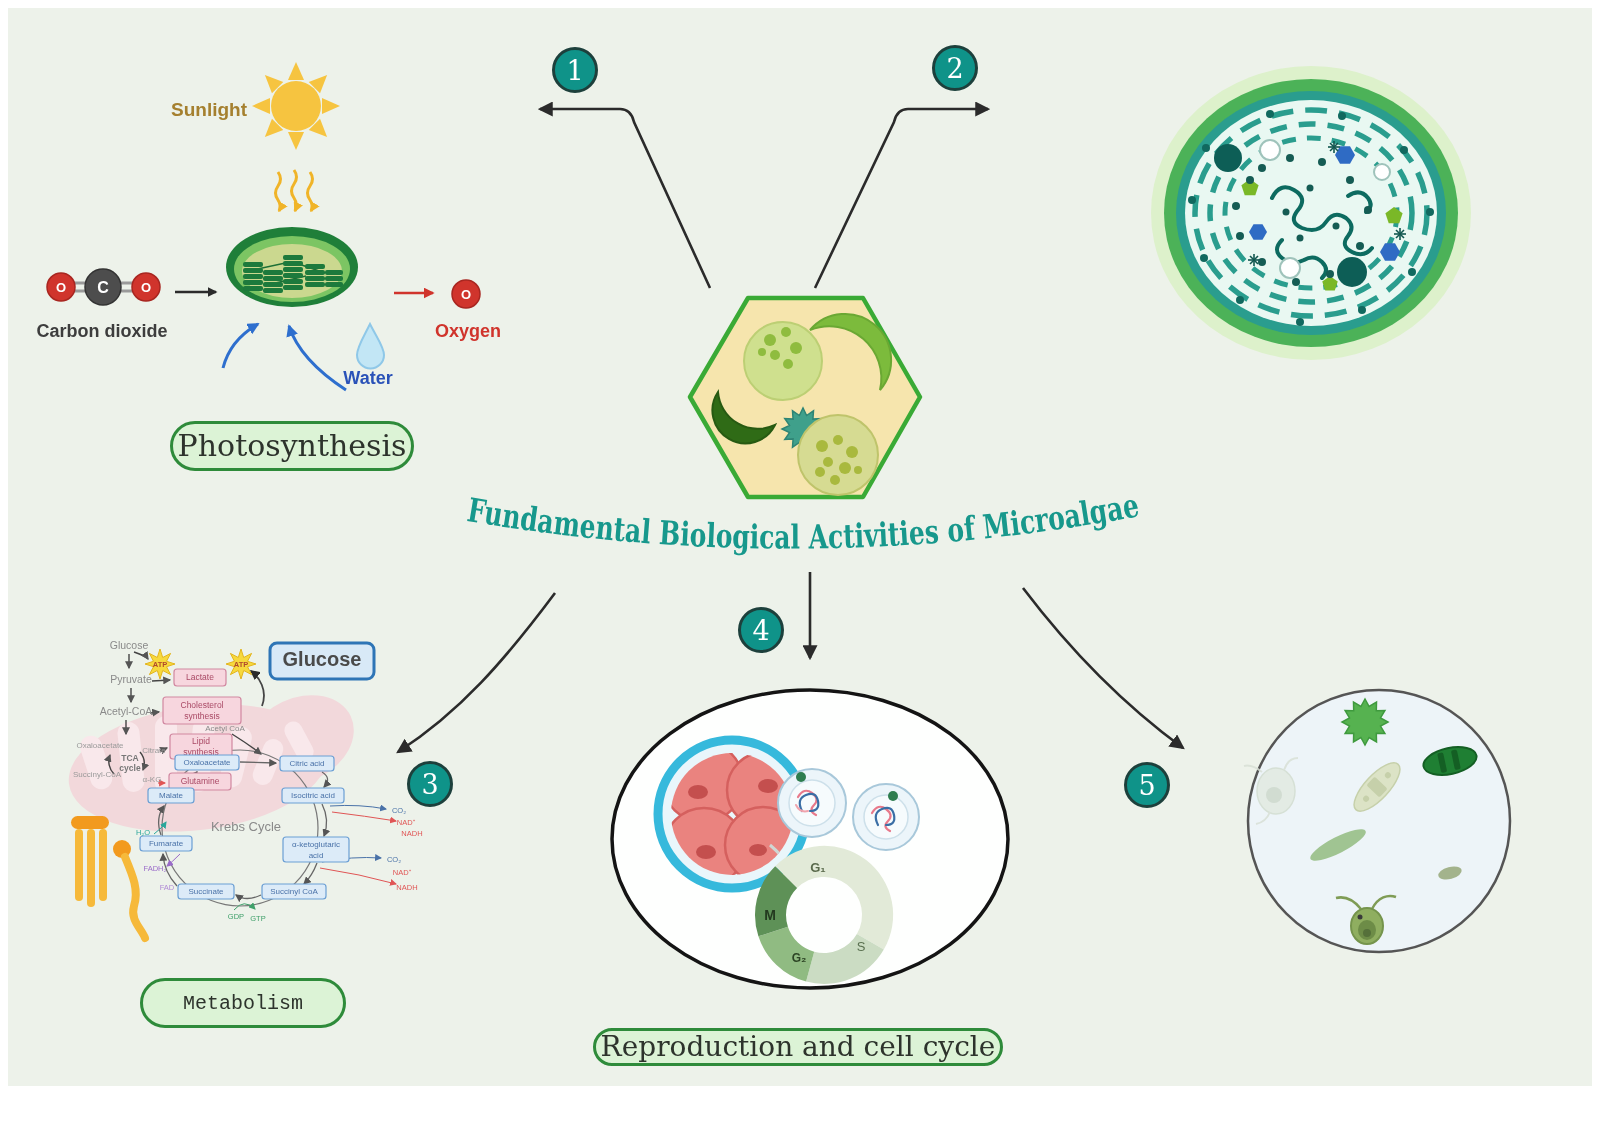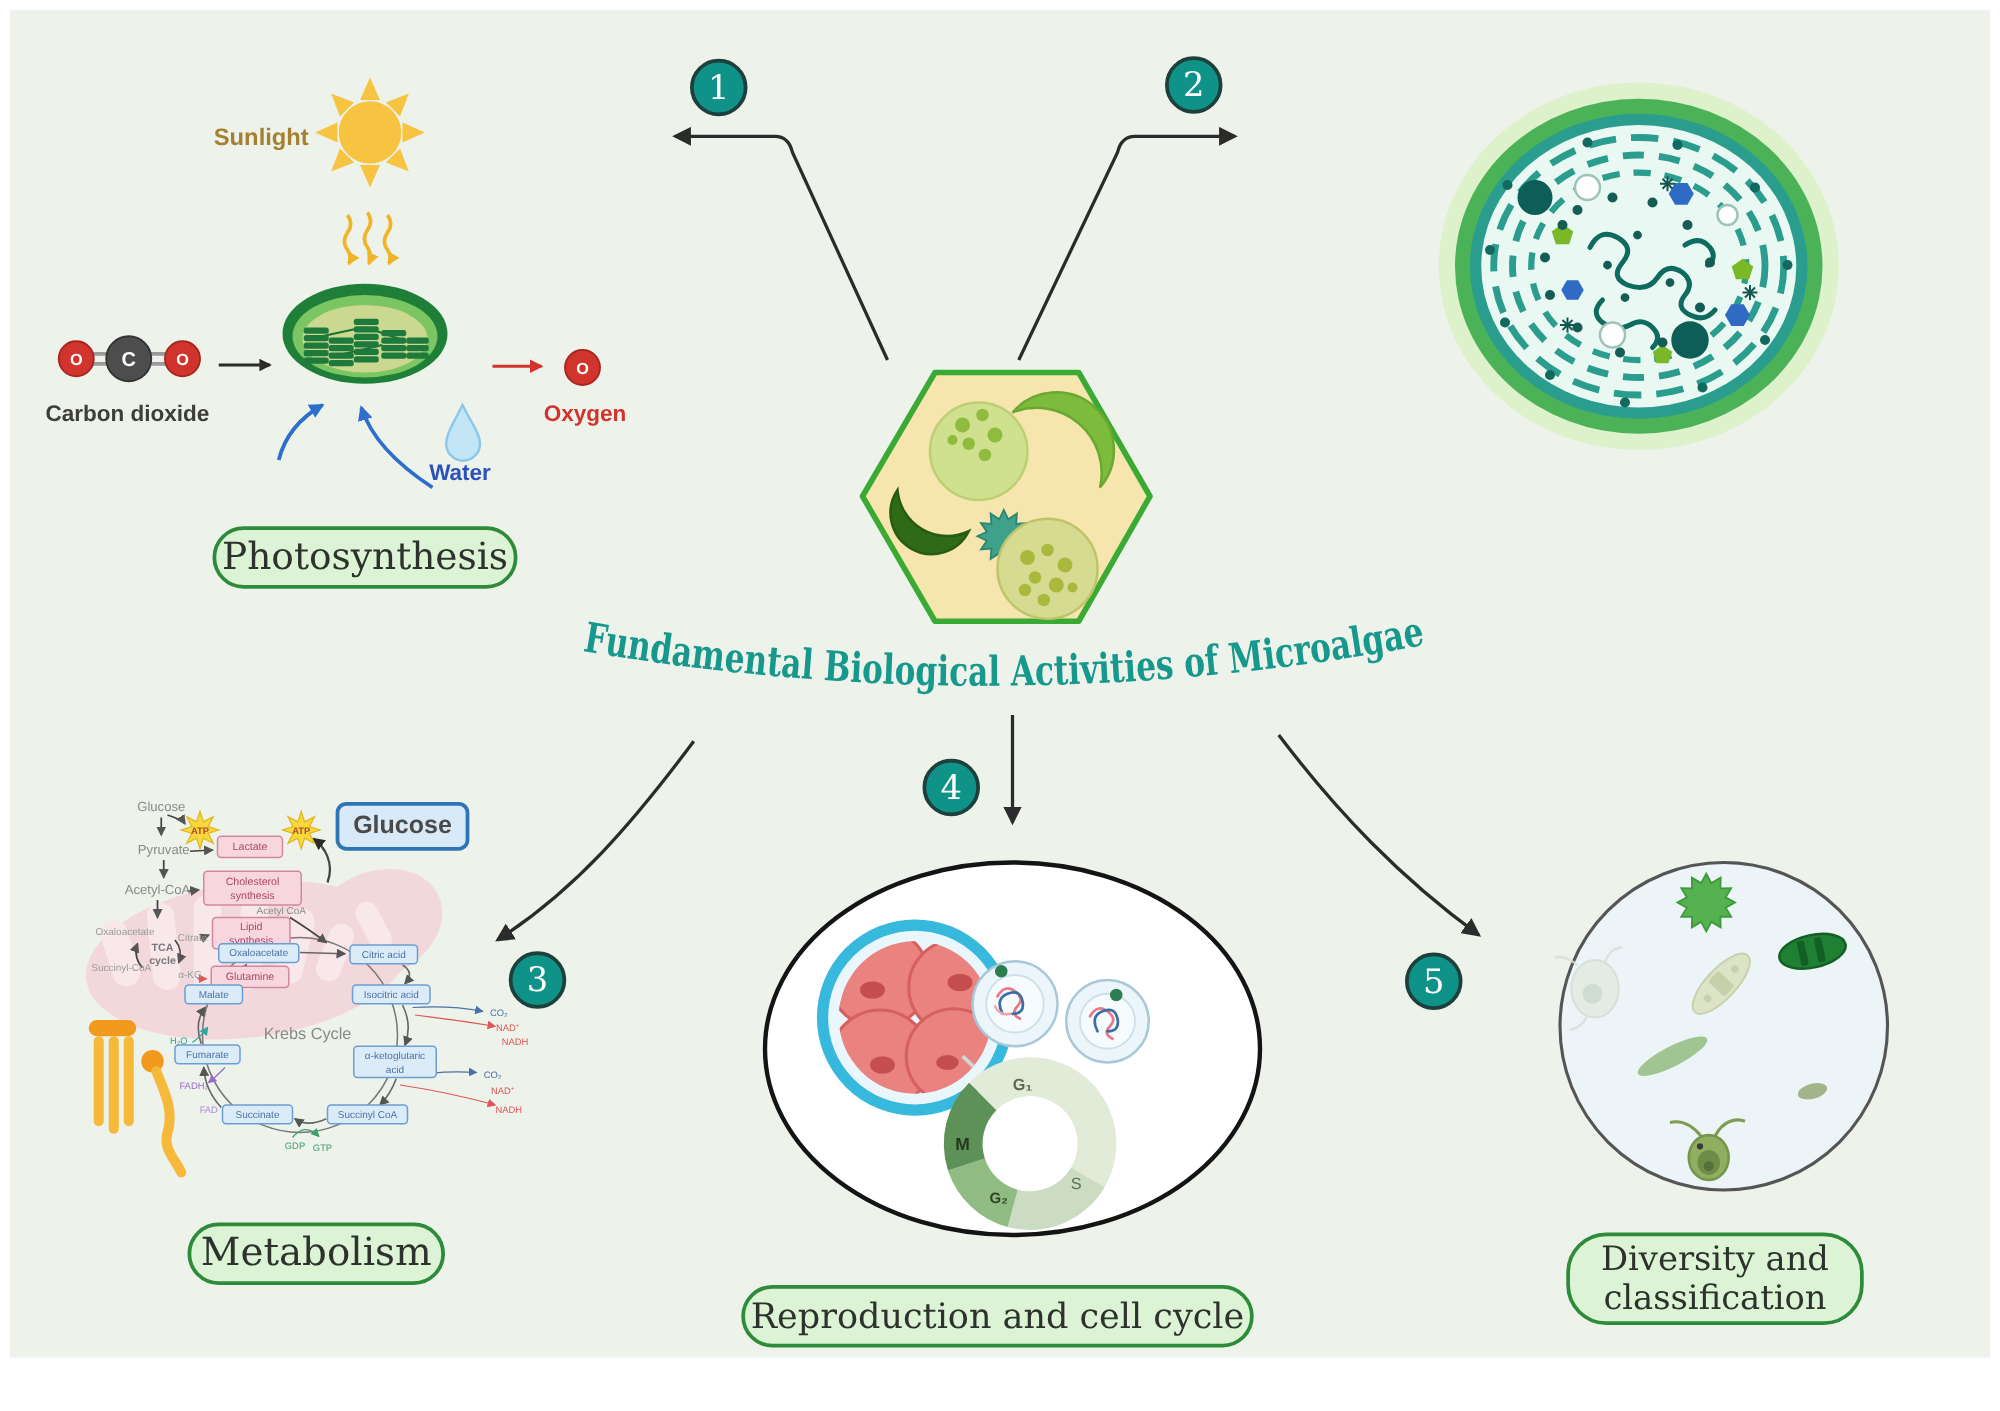--- a/index.html
+++ b/index.html
@@ -511,19 +511,15 @@
     </g>
   </svg>
 
   <div class="badge" style="left:552px;top:47px;">1</div>
   <div class="badge" style="left:932px;top:45px;">2</div>
   <div class="badge" style="left:407px;top:761px;">3</div>
   <div class="badge" style="left:738px;top:607px;">4</div>
   <div class="badge" style="left:1124px;top:762px;">5</div>
 
   <div class="pill" style="left:170px;top:421px;width:244px;height:50px;font-size:30px;">Photosynthesis</div>
-  <div class="pill" style="left:150px;top:978px;width:206px;height:50px;font-size:31px;">Metabolism</div>
-  <div class="pill" style="left:593px;top:1028px;width:410px;height:50px;font-size:28px;">Reproduction and cell cycle</div>
-  <div class="pill" style="left:1253px;top:986px;width:238px;height:74px;font-size:27px;">
-    <div>Diversity and</div>
-    <div>classification</div>
-  </div>
+  <div class="pill" style="left:140px;top:978px;width:206px;height:50px;font-size:20px;font-family:Liberation Mono, monospace;">Metabolism</div>
+  <div class="pill" style="left:593px;top:1028px;width:410px;height:38px;font-size:28px;">Reproduction and cell cycle</div>
 </div>
 
 </body></html>

